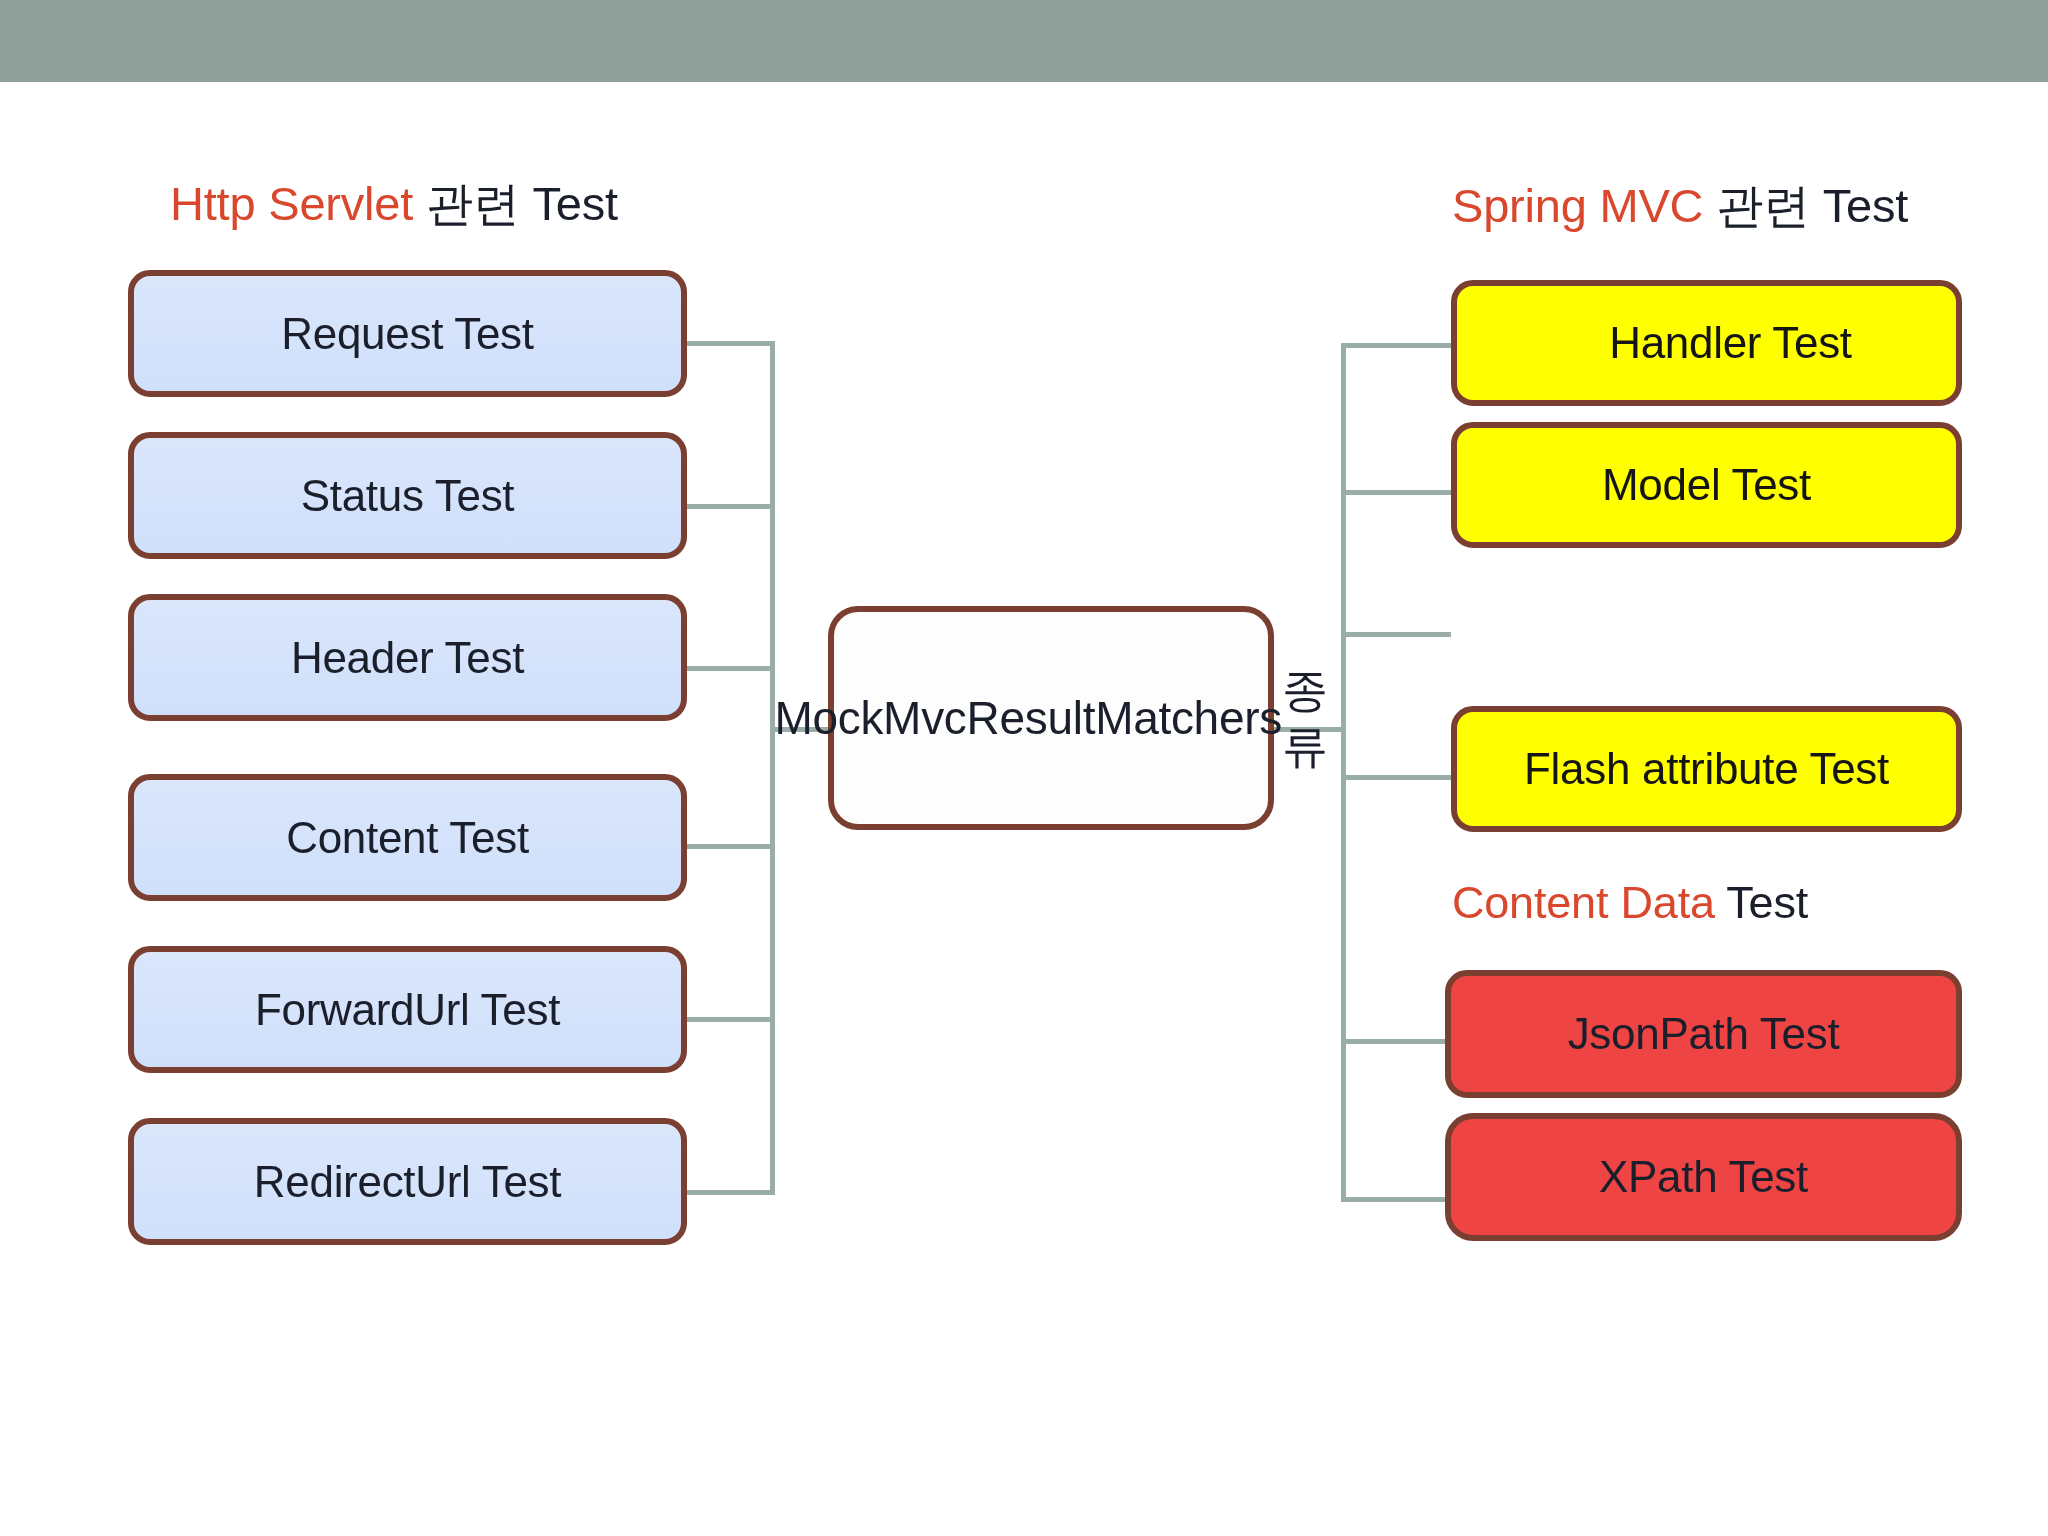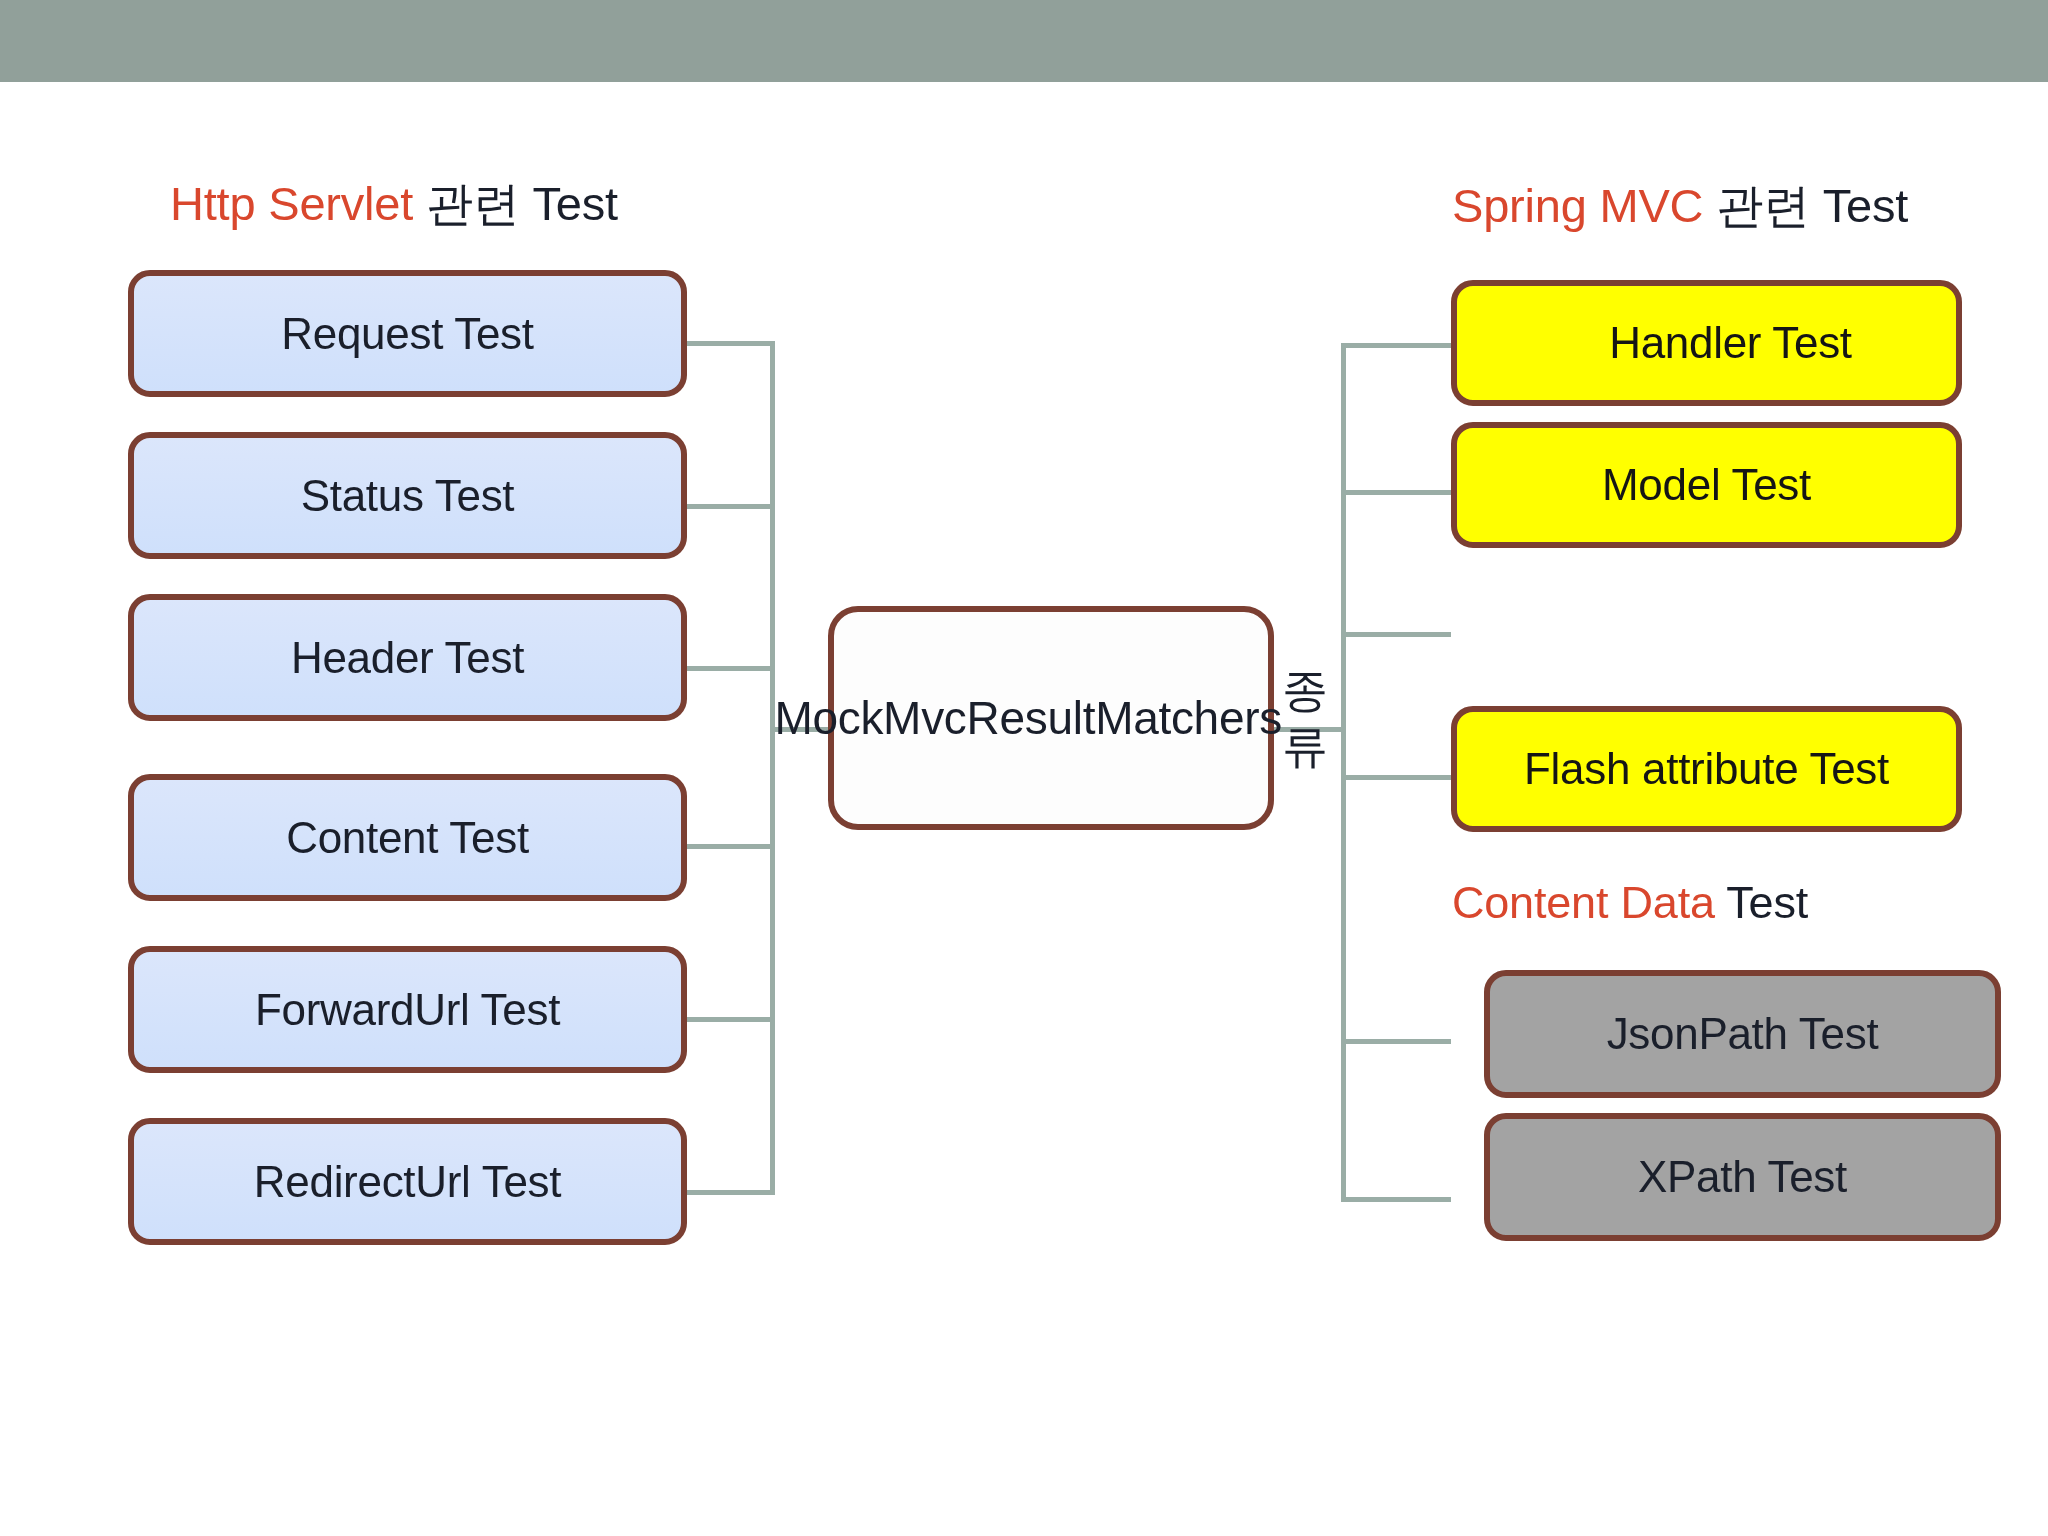--- a/index.html
+++ b/index.html
@@ -74,22 +74,21 @@
 
   .node.blue {
     background: linear-gradient(180deg, #dbe6fb 0%, #cfe0fb 100%);
     background-color: #d4e2fb;
   }
   .node.yellow {
     background: #ffff00;
     color: #151515;
   }
   .node.salmon {
-    background: #a3a3a3;
-    margin-left: 39px;
+    background: #ef4444;
   }
   .node.center {
     background: #fdfdfd;
     border-radius: 30px;
     font-size: 46px;
     line-height: 1.22;
   }
   .node .node-label { display: block; }
 </style>
 </head>
@@ -162,17 +161,17 @@
   <div class="node yellow" style="left:1451px; top:422px; width:511px; height:126px;">
     <span>Model Test</span>
   </div>
   <div class="node yellow" style="left:1451px; top:706px; width:511px; height:126px;">
     <span>Flash attribute Test</span>
   </div>
 
   <div class="node salmon" style="left:1445px; top:970px; width:517px; height:128px;">
     <span>JsonPath Test</span>
   </div>
-  <div class="node salmon" style="left:1445px; top:1113px; width:517px; height:128px;">
+  <div class="node salmon" style="left:1445px; top:1113px; width:517px; height:128px;border-radius:28px;">
     <span>XPath Test</span>
   </div>
 
 </div>
 
 </body></html>

